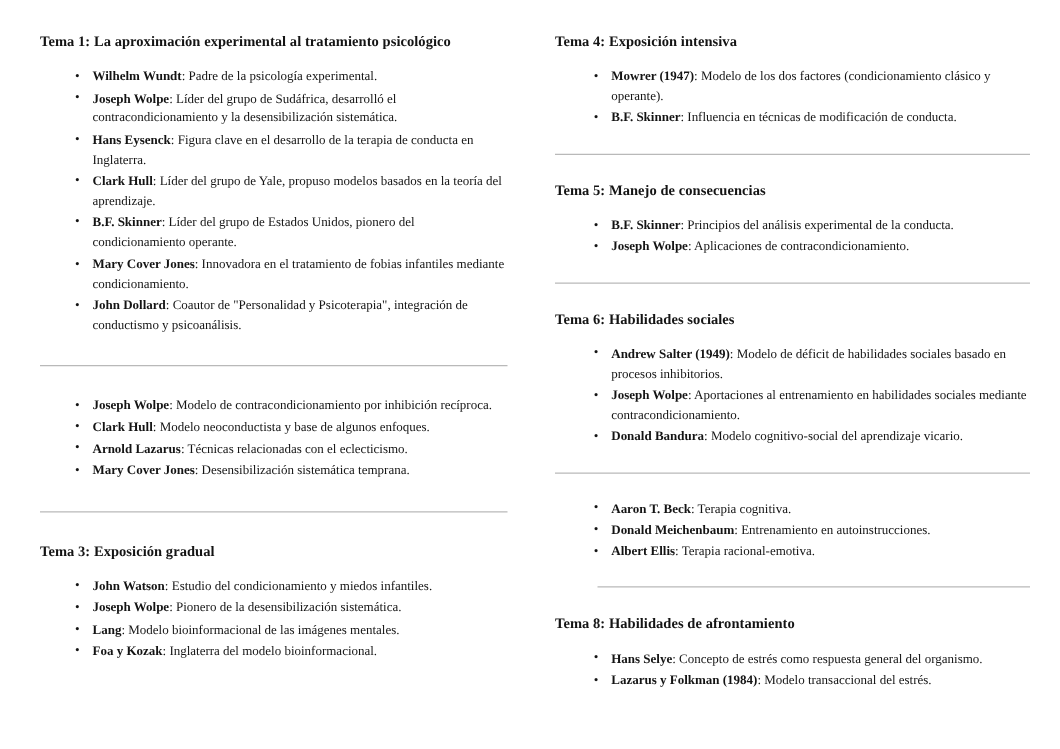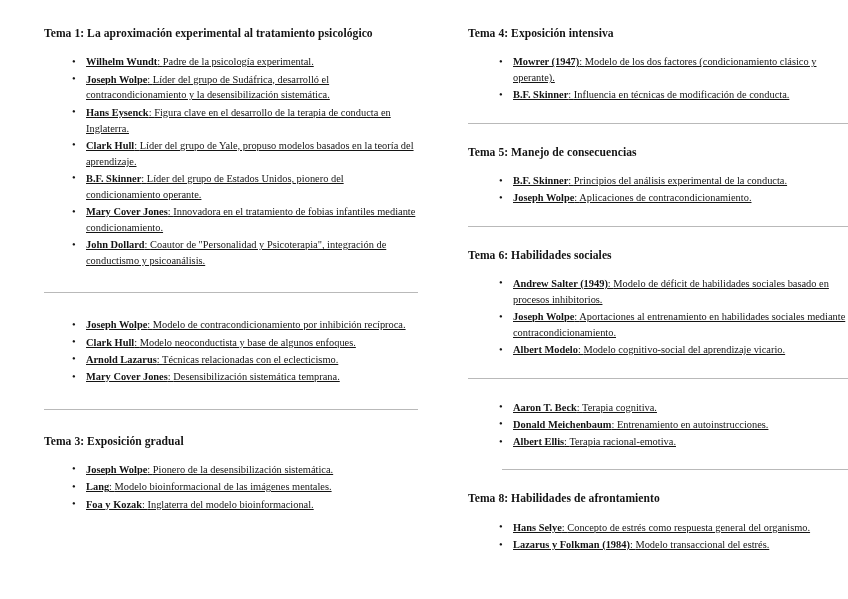--- a/index.html
+++ b/index.html
@@ -26,21 +26,20 @@
   .columns {
     display: flex;
     flex-direction: row;
     align-items: flex-start;
     gap: 38px;
   }
 
   .column {
     width: 374px;
     flex: 0 0 374px;
-    margin-left: 12px;
   }
   .column.right {
     width: 380px;
     flex: 0 0 380px;
   }
 
   .section {
     margin: 0;
   }
 
@@ -49,21 +48,20 @@
     font-weight: bold;
     line-height: 1.32;
     letter-spacing: 0.05px;
     margin: 0 0 13px 0;
   }
 
   .bullet-list {
     list-style: none;
     margin: 0;
     padding: 0;
-    text-decoration: underline;
   }
 
   .bullet-item {
     position: relative;
     padding-left: 42px;
     font-size: 10.4px;
     line-height: 1.52;
     margin: 0 0 1.5px 0;
     text-align: left;
   }
@@ -133,20 +131,21 @@
             <li class="bullet-item"><span class="term">Arnold Lazarus</span><span>: </span><span>Técnicas relacionadas con el eclecticismo.</span></li>
             <li class="bullet-item"><span class="term">Mary Cover Jones</span><span>: </span><span>Desensibilización sistemática temprana.</span></li>
           </ul>
         </div>
         <div class="sp-after-list"></div>
         <hr class="divider">
         <div class="sp-after-divider"></div>
         <div class="section">
           <div class="section-heading">Tema 3: Exposición gradual</div>
           <ul class="bullet-list">
+            <li class="bullet-item"><span class="term">John Watson</span><span>: </span><span>Estudio del condicionamiento y miedos infantiles.</span></li>
             <li class="bullet-item"><span class="term">Joseph Wolpe</span><span>: </span><span>Pionero de la desensibilización sistemática.</span></li>
             <li class="bullet-item"><span class="term">Lang</span><span>: </span><span>Modelo bioinformacional de las imágenes mentales.</span></li>
             <li class="bullet-item"><span class="term">Foa y Kozak</span><span>: </span><span>Inglaterra del modelo bioinformacional.</span></li>
           </ul>
         </div>
       </div>
     <div class="column right">
         <div class="section">
           <div class="section-heading">Tema 4: Exposición intensiva</div>
           <ul class="bullet-list">
@@ -165,21 +164,21 @@
           </ul>
         </div>
         <div class="sp-tight-after-list"></div>
         <hr class="divider">
         <div class="sp-tight-after-divider"></div>
         <div class="section">
           <div class="section-heading">Tema 6: Habilidades sociales</div>
           <ul class="bullet-list">
             <li class="bullet-item"><span class="term">Andrew Salter (1949)</span><span>: </span><span>Modelo de déficit de habilidades sociales basado en procesos inhibitorios.</span></li>
             <li class="bullet-item"><span class="term">Joseph Wolpe</span><span>: </span><span>Aportaciones al entrenamiento en habilidades sociales mediante contracondicionamiento.</span></li>
-            <li class="bullet-item"><span class="term">Albert Modelo</span><span>: </span><span>Modelo cognitivo-social del aprendizaje vicario.</span></li>
+            <li class="bullet-item"><span class="term">Donald Bandura</span><span>: </span><span>Modelo cognitivo-social del aprendizaje vicario.</span></li>
           </ul>
         </div>
         <div class="sp-tight-after-list"></div>
         <hr class="divider">
         <div class="sp-tight-after-divider"></div>
         <div class="section">
           <ul class="bullet-list">
             <li class="bullet-item"><span class="term">Aaron T. Beck</span><span>: </span><span>Terapia cognitiva.</span></li>
             <li class="bullet-item"><span class="term">Donald Meichenbaum</span><span>: </span><span>Entrenamiento en autoinstrucciones.</span></li>
             <li class="bullet-item"><span class="term">Albert Ellis</span><span>: </span><span>Terapia racional-emotiva.</span></li>

